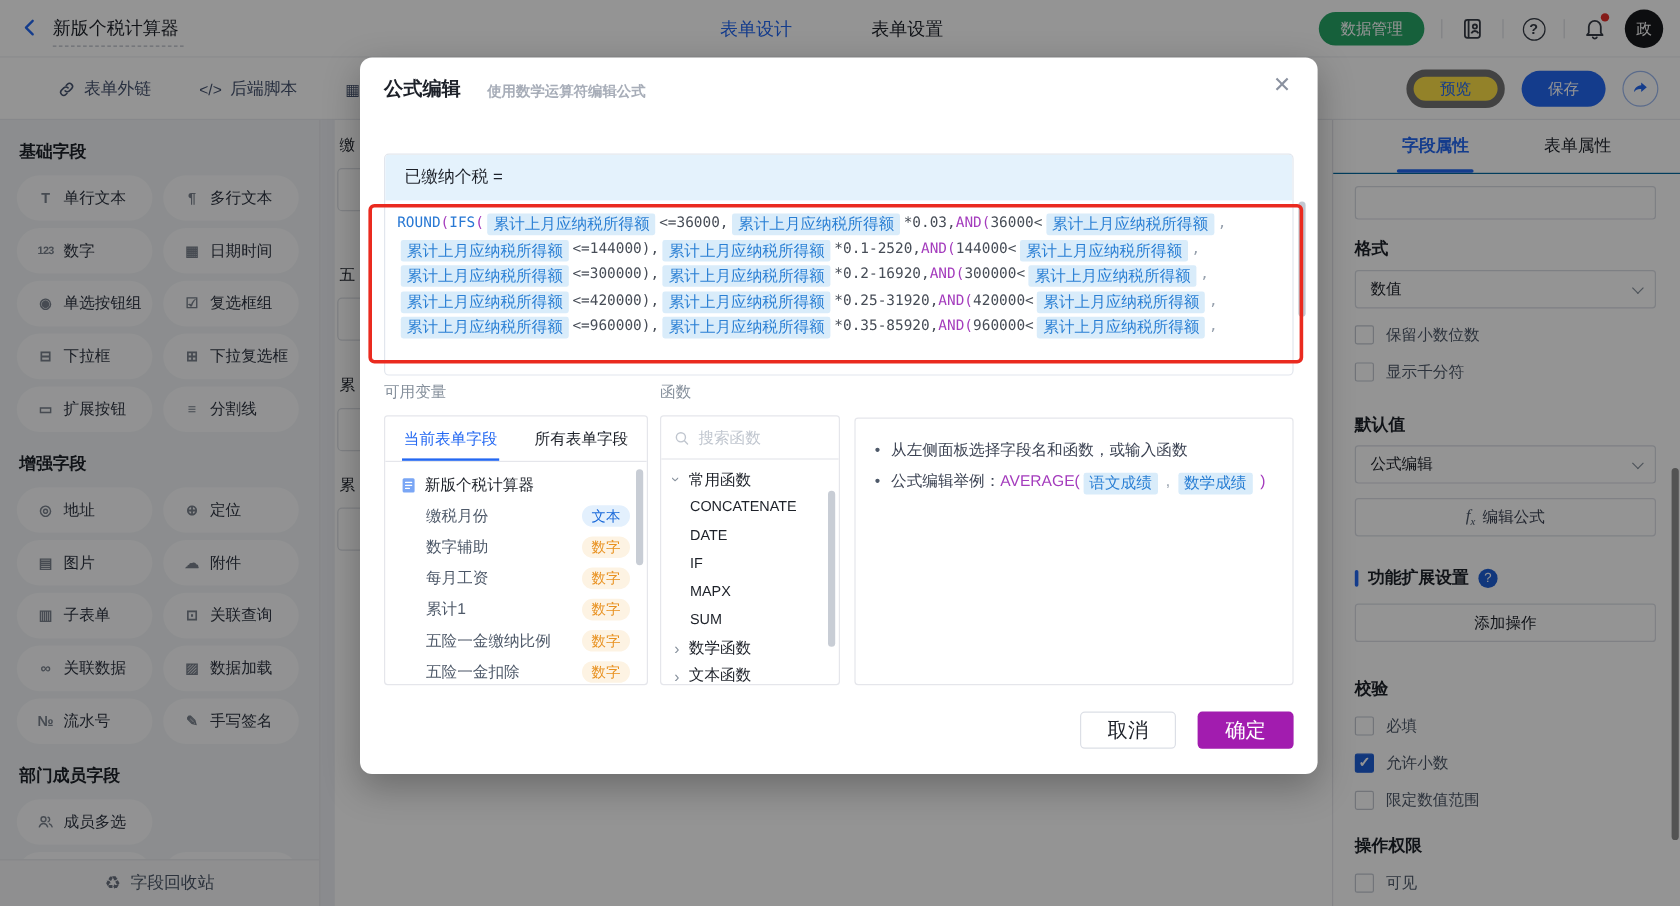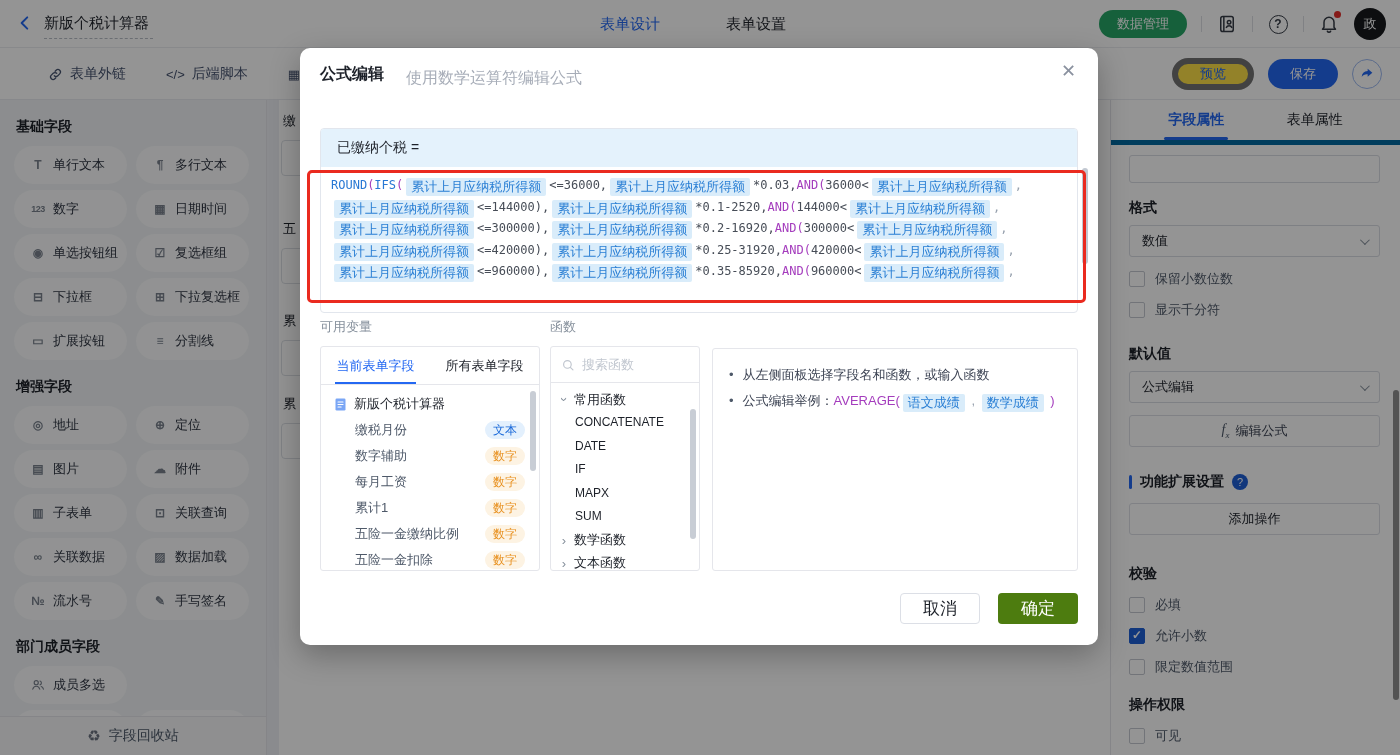--- a/index.html
+++ b/index.html
@@ -45,21 +45,21 @@
   .side-bottom .ricon { font-size:15px; color:#6b7280; }
 
   
   .canvas { position:absolute; left:268px; top:100px; width:842px; height:655px; background:#eef0f4; z-index:0; }
   .canvas-card { position:absolute; left:11px; top:0; width:831px; height:655px; background:#fff; }
   .cv-label { position:absolute; font-size:13px; color:#1d2129; }
   .cv-box { position:absolute; height:36px; width:60px; border:1px solid #dde0e6; border-radius:4px; background:#fff; }
 
   
   .rightpanel { position:absolute; left:1110px; top:100px; width:290px; height:655px; background:#fff; border-left:1px solid #e5e6eb; z-index:1; }
-  .rp-tabs { height:45px; border-bottom:5px solid #0369a1; display:flex; justify-content:space-around; align-items:center; padding:0 26px; position:relative; }
+  .rp-tabs { height:45px; border-bottom:1px solid #0369a1; display:flex; justify-content:space-around; align-items:center; padding:0 26px; position:relative; }
   .rp-tab { font-size:14px; color:#1d2129; cursor:pointer; height:100%; display:flex; align-items:center; position:relative; }
   .rp-tab.active { color:#2468f2; font-weight:bold; }
   .rp-tab.active::after { content:""; position:absolute; left:-4px; right:-4px; bottom:0; height:3px; background:#2468f2; border-radius:2px; }
   .rp-body { padding:10px 20px 0 18px; }
   .rp-input { height:28px; border:1px solid #d9dce3; border-radius:3px; background:#fff; }
   .rp-label { font-size:14px; font-weight:bold; color:#1d2129; margin-top:16px; }
   .rp-select { height:32px; border:1px solid #d9dce3; border-radius:3px; margin-top:8px; display:flex; align-items:center; justify-content:space-between; padding:0 12px; font-size:13px; color:#1d2129; cursor:pointer; }
   .chev-down { width:7px; height:7px; border-right:1.5px solid #86909c; border-bottom:1.5px solid #86909c; transform:rotate(45deg) translateY(-2px); }
   .cb-row { display:flex; align-items:center; gap:10px; margin-top:13px; font-size:13px; color:#4e5969; cursor:pointer; }
   .cb { width:16px; height:16px; border:1px solid #c4c9d1; border-radius:2px; background:#fff; flex:0 0 16px; }
@@ -76,21 +76,21 @@
   
   .page-scroll { position:absolute; right:1px; top:0; width:6px; height:755px; z-index:3; }
   .page-scroll .thumb { position:absolute; top:390px; height:310px; width:6px; background:#909090; border-radius:3px; }
 
   
   .overlay { position:absolute; inset:0; background:rgba(0,0,0,0.42); z-index:10; }
 
   
   .modal { position:absolute; left:300px; top:48px; width:798px; height:597px; background:#fff; border-radius:10px; box-shadow:0 10px 30px rgba(0,0,0,0.28); z-index:20; }
   .m-title { position:absolute; left:20px; top:16px; font-size:16px; font-weight:bold; color:#1d2129; }
-  .m-subtitle { position:absolute; left:106px; top:20px; font-size:16px; color:#a7adb8; }
+  .m-subtitle { position:absolute; left:106px; top:20px; font-size:12px; color:#a7adb8;font-weight:bold; }
   .m-close { position:absolute; right:22px; top:14px; font-size:18px; color:#8a919f; cursor:pointer; line-height:1; }
 
   .formula-wrap { position:absolute; left:20px; top:80px; width:758px; height:185px; border:1px solid #e2e6ed; border-radius:4px; overflow:hidden; }
   .formula-head { height:38px; background:#e4f2fc; display:flex; align-items:center; padding-left:16px; font-size:14px; color:#1d2129; }
   .formula-clip { height:127px; overflow:hidden; padding:8px 10px 0; }
   .f-line { white-space:nowrap; line-height:21.5px; height:21.5px; font-family:"DejaVu Sans Mono",monospace; font-size:12px; }
   .tok-f { color:#2878d4; }
   .tok-p { color:#a43cbd; }
   .tok-a { color:#a43cbd; }
   .tok-n { color:#474d57; }
@@ -126,21 +126,21 @@
   .f-scroll { position:absolute; right:3px; top:62px; width:6px; height:130px; background:#c8cdd5; border-radius:3px; }
 
   #help-panel { padding:13px 16px; }
   .h-row { font-size:13px; color:#3c4353; line-height:26px; white-space:nowrap; }
   .h-row .dot { margin-right:9px; color:#4e5969; }
   .h-fn { color:#a43cbd; }
   .h-comma { color:#96a0ad; }
 
   .m-btn { position:absolute; top:545px; width:80px; height:31px; border-radius:4px; font-size:17px; display:flex; align-items:center; justify-content:center; cursor:pointer; }
   .m-cancel { left:600px; border:1px solid #dcdfe6; color:#1d2129; background:#fff; }
-  .m-ok { left:698px; background:#4d7c0f; color:#fff; }
+  .m-ok { left:698px; background:#a21caf; color:#fff; }
 
   
   .red-rect { position:absolute; left:307px; top:170px; width:779px; height:133px; border:3px solid #ea2a1f; border-radius:5px; z-index:40; pointer-events:none; }
 </style>
 </head>
 <body>
 
 <div id="app">
 
   <div class="topbar">

